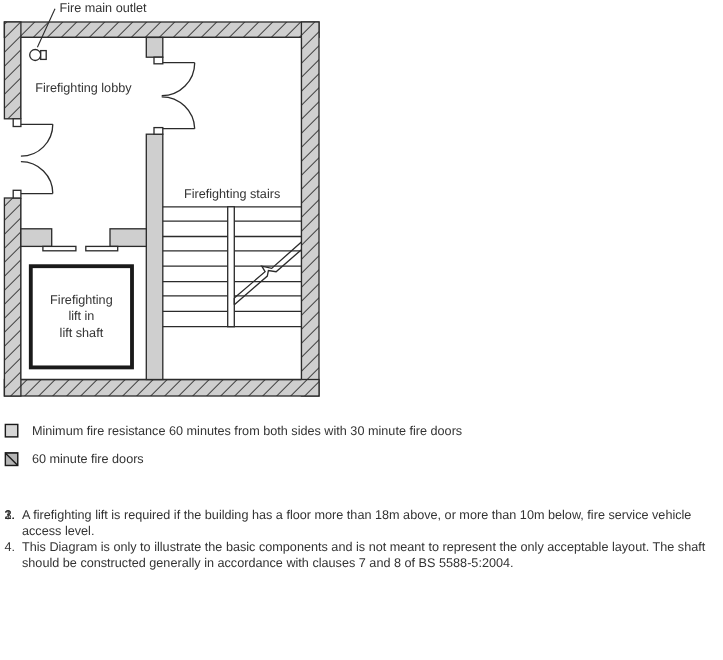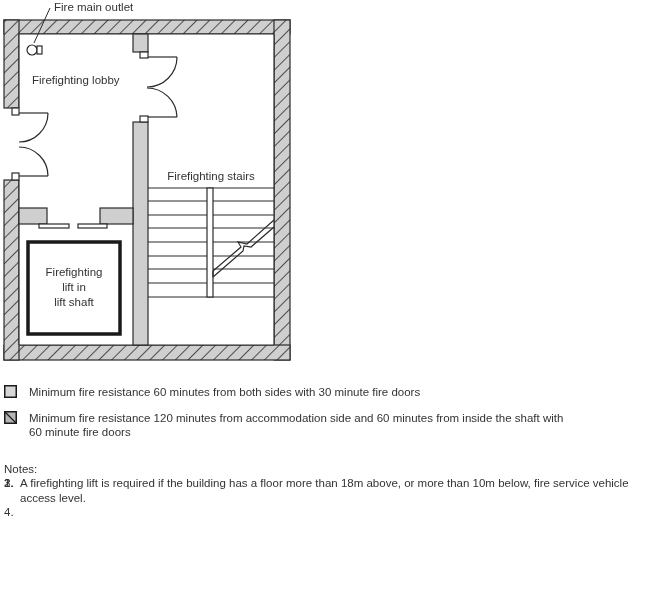--- a/index.html
+++ b/index.html
@@ -119,26 +119,24 @@
     <rect x="0.75" y="0.75" width="11.5" height="11.5" fill="#d6d6d6" stroke="#1a1a1a" stroke-width="1.5"></rect>
   </svg>
   <span class="legend-text">Minimum fire resistance 60 minutes from both sides with 30 minute fire doors</span>
 </div>
 <div class="legend-row" style="top:411px;">
   <svg class="swatch" width="13" height="13" viewBox="0 0 13 13">
     <rect x="0.75" y="0.75" width="11.5" height="11.5" fill="#b5b5b5" stroke="#1a1a1a" stroke-width="1.5"></rect>
     <line x1="1" y1="1" x2="12" y2="12" stroke="#1a1a1a" stroke-width="1.3"></line>
   </svg>
   <div>
-    <div class="legend-text">Minimum fire resistance 120 minutes from accommodation side and 60 minutes from inside the shaft with</div>
     <div class="legend-text">60 minute fire doors</div>
   </div>
 </div>
 
 <div id="notes">
-  <div class="title">Notes:</div>
   <ol>
     <li><span class="num">1.</span></li>
     <li><span class="num">2.</span></li>
     <li><span class="num">3.</span><span>A firefighting lift is required if the building has a floor more than 18m above, or more than 10m below, fire service vehicle access level.</span></li>
-    <li><span class="num">4.</span></li>
+    <li><span class="num">4.</span><span>This Diagram is only to illustrate the basic components and is not meant to represent the only acceptable layout. The shaft should be constructed generally in accordance with clauses 7 and 8 of BS 5588-5:2004.</span></li>
   </ol>
 </div>
 
 </body></html>

